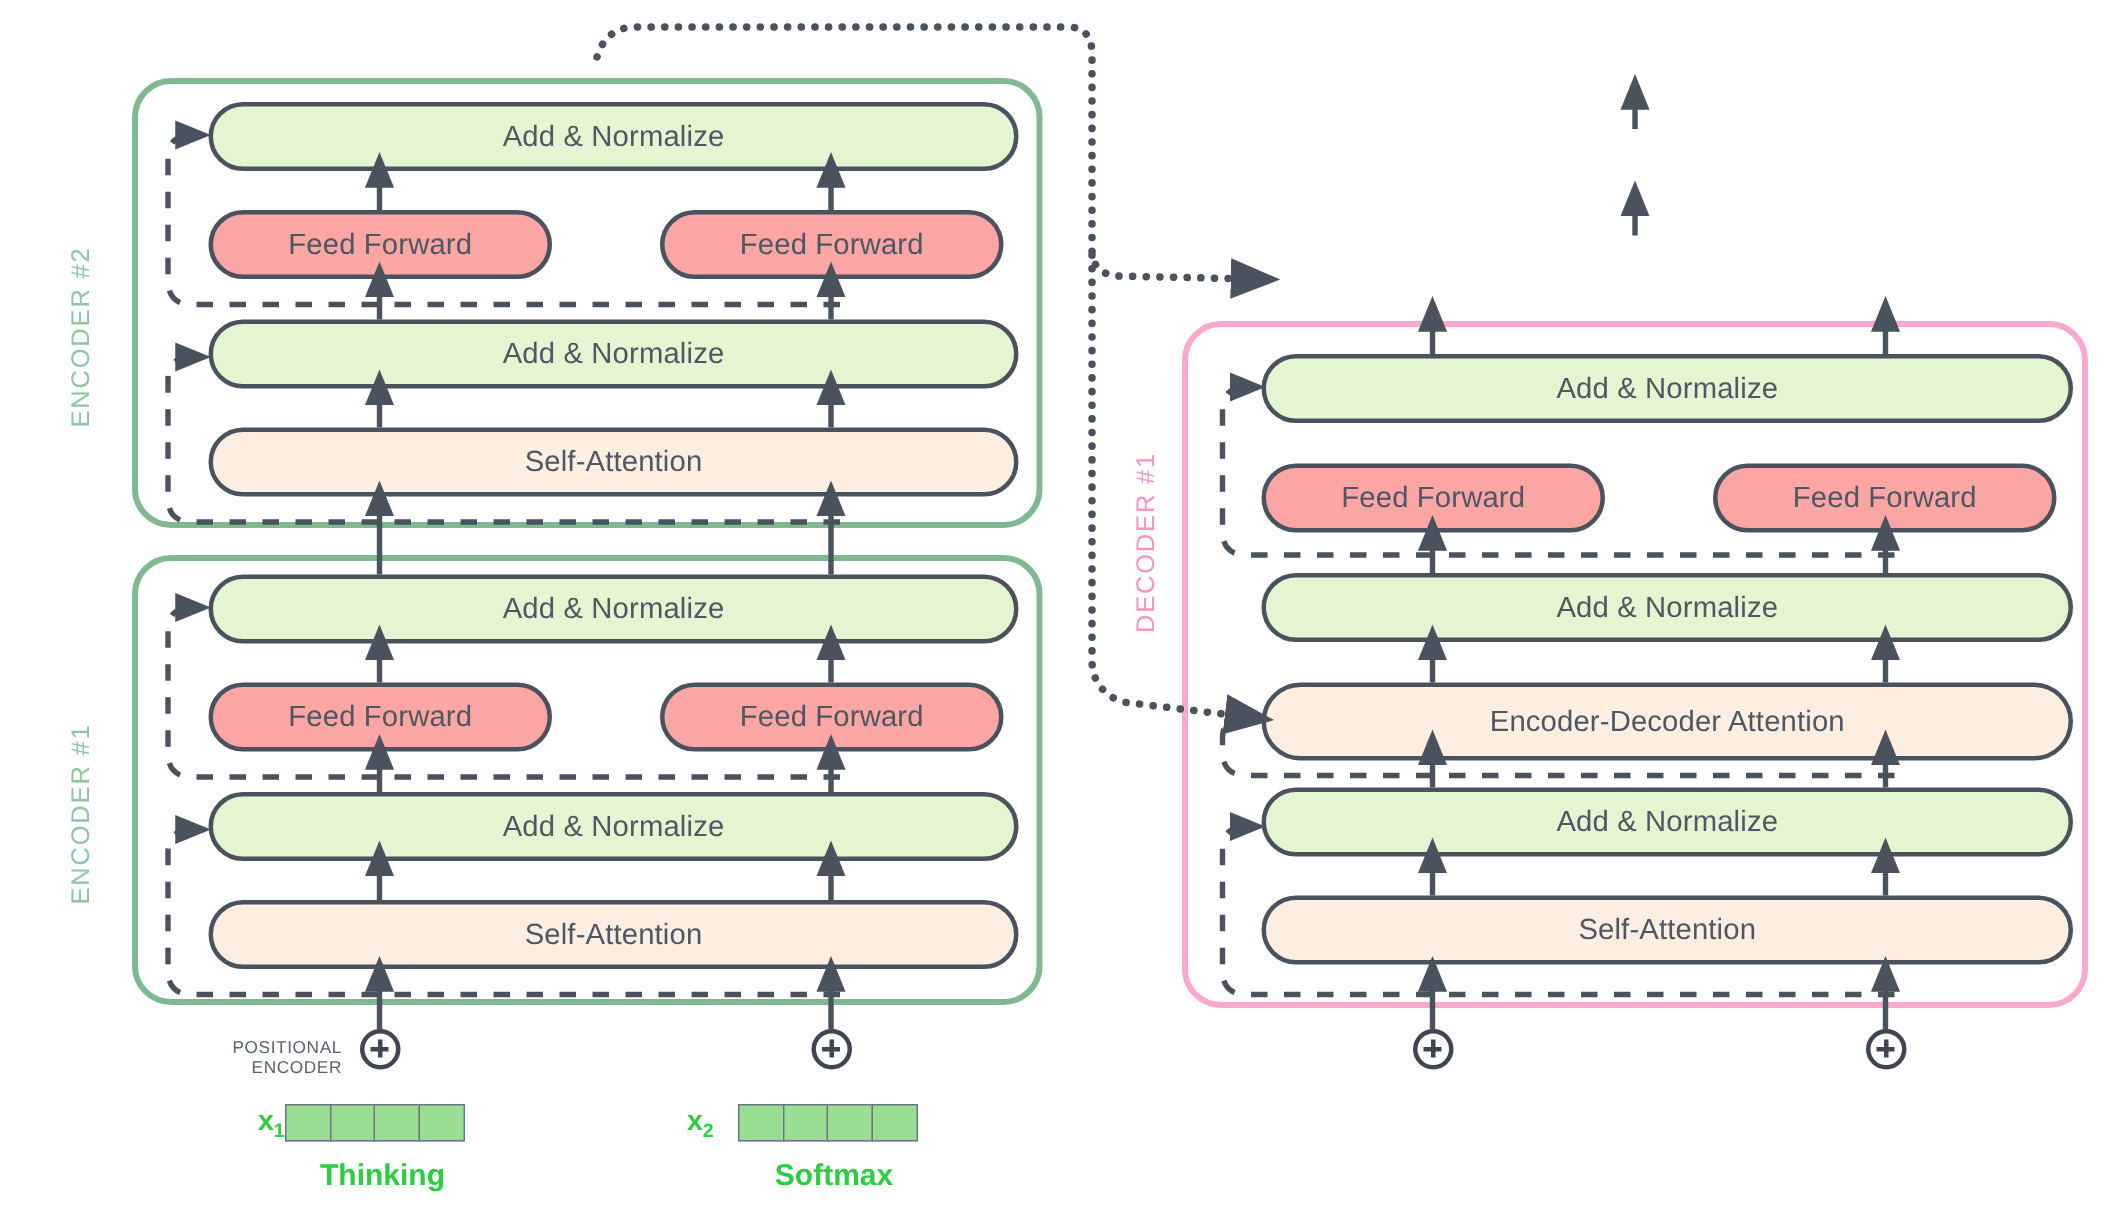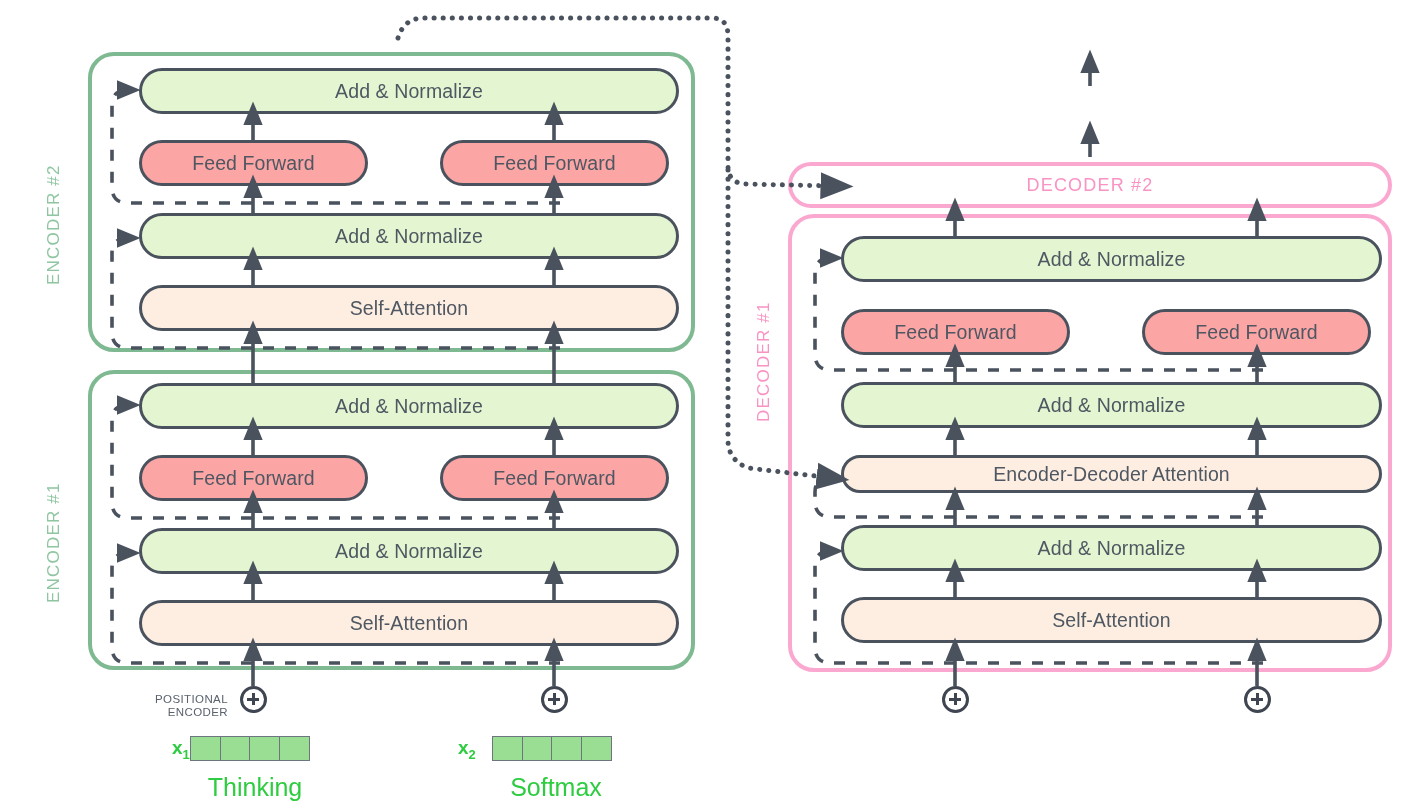--- a/index.html
+++ b/index.html
@@ -150,22 +150,22 @@
     font-size: 19px;
     font-weight: bold;
     color: #2ecc40;
     z-index: 4;
   }
   .xlabel sub {
     font-size: 13px;
   }
   .word {
     position: absolute;
-    font-size: 25px;
-    font-weight: normal;
+    font-size: 20px;
+    font-weight: bold;
     color: #2ecc40;
     text-align: center;
     z-index: 4;
   }
 </style>
 </head>
 <body>
 
 <div id="stage">
 
@@ -271,29 +271,28 @@
   <div class="xlabel" style="left:458px; top:737px;">x<sub>2</sub></div>
   <div class="embed" style="left:492px; top:736px;">
     <div class="cell"></div>
     <div class="cell"></div>
     <div class="cell"></div>
     <div class="cell"></div>
   </div>
   <div class="word" style="left:470px; top:773px; width:172px;">Softmax</div>
 
 
-  <div class="dec2box" style="left:788px; top:162px; width:604px; height:46px;">DECODER #2</div>
 
   <div class="group dec" style="left:788px; top:214px; width:604px; height:458px;"></div>
   <div class="group-label dec" style="left:754px; top:262px; height:160px;">DECODER #1</div>
 
   <div class="block addnorm" style="left:841px; top:236px; width:541px; height:46px;">Add &amp; Normalize</div>
   <div class="block ff" style="left:841px; top:309px; width:229px; height:46px;">Feed Forward</div>
   <div class="block ff" style="left:1142px; top:309px; width:229px; height:46px;">Feed Forward</div>
   <div class="block addnorm" style="left:841px; top:382px; width:541px; height:46px;">Add &amp; Normalize</div>
-  <div class="block attn" style="left:841px; top:455px; width:541px; height:38px;">Encoder-Decoder Attention</div>
+  <div class="block attn" style="left:841px; top:455px; width:541px; height:52px;">Encoder-Decoder Attention</div>
   <div class="block addnorm" style="left:841px; top:525px; width:541px; height:46px;">Add &amp; Normalize</div>
   <div class="block attn" style="left:841px; top:597px; width:541px; height:46px;">Self-Attention</div>
 
   <div class="pluscircle" style="left:942px; top:686px;"></div>
   <div class="pluscircle" style="left:1244px; top:686px;"></div>
 
 </div>
 
 </body></html>

